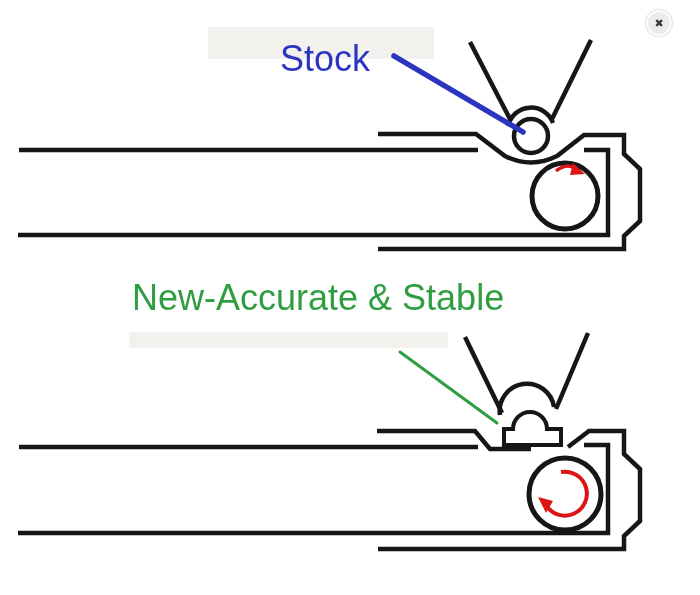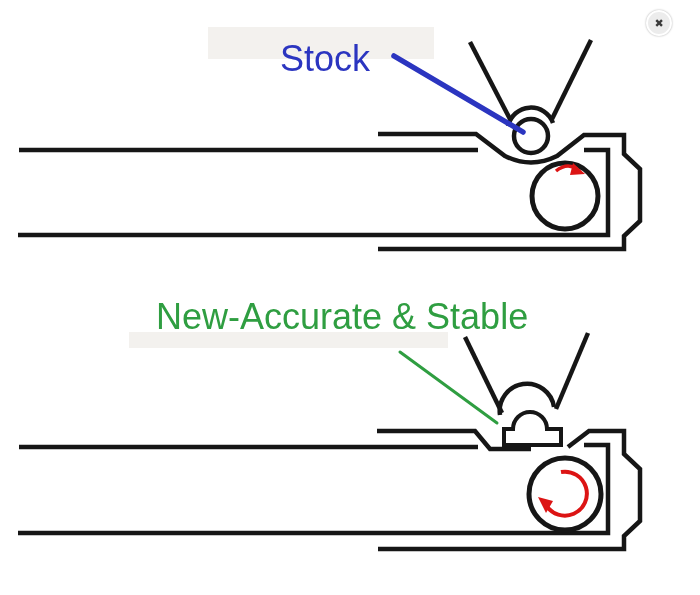--- a/index.html
+++ b/index.html
@@ -21,21 +21,21 @@
   svg.drawing{position:absolute;left:0;top:0;z-index:2;}
   .label{
     position:absolute;
     z-index:3;
     font-size:36px;
     line-height:1;
     white-space:nowrap;
     font-weight:400;
   }
   #stock-label{left:280px;top:41px;}
-  #new-label{left:132px;top:299px;margin-left:24px;}
+  #new-label{left:132px;top:280px;}
   .close-btn{
     position:absolute;
     left:646px;top:10px;
     width:26px;height:26px;
     border-radius:50%;
     background:#ececec;
     border:2px solid #ffffff;
     box-shadow:0 0 2px rgba(0,0,0,0.35);
     box-sizing:border-box;
     display:flex;align-items:center;justify-content:center;

